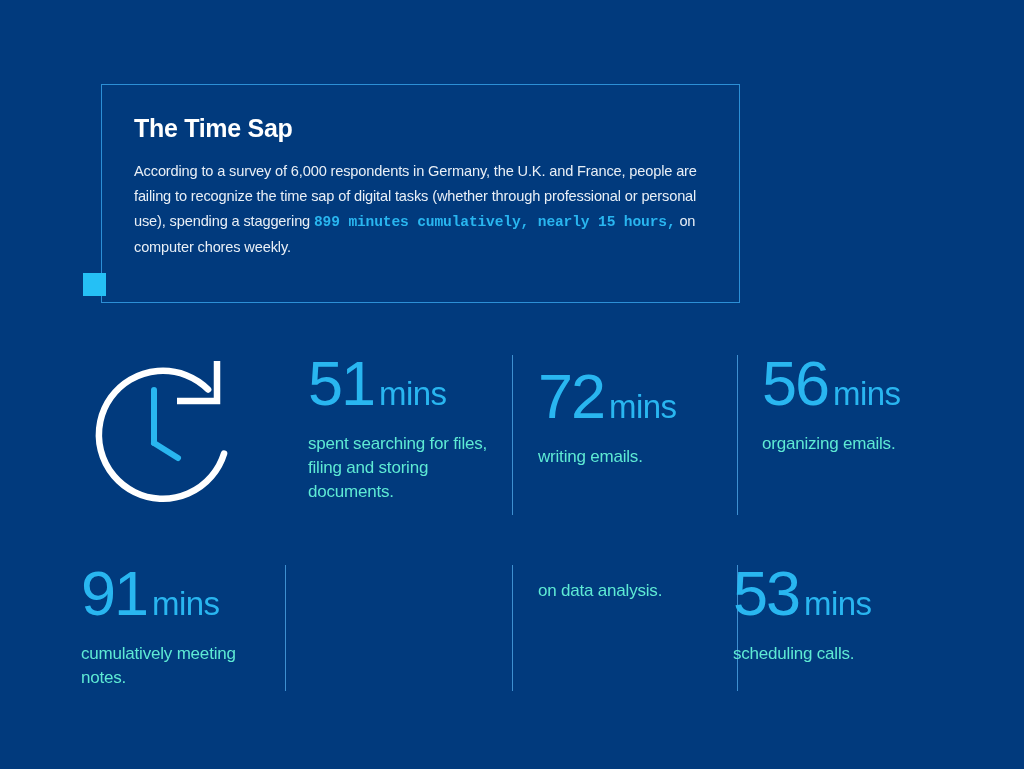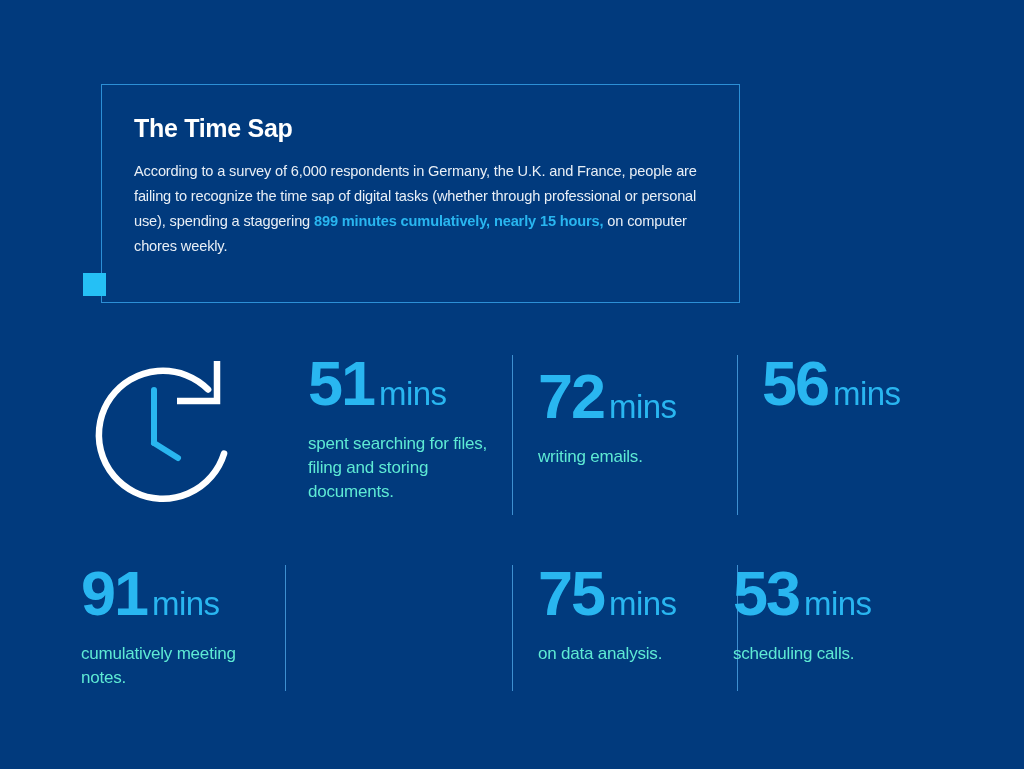--- a/index.html
+++ b/index.html
@@ -41,20 +41,21 @@
     margin-top:16px;
     font-size:14.6px;
     line-height:25px;
     color:#E9EFF6;
     letter-spacing:-0.15px;
     max-width:582px;
   }
   .intro-highlight {
     color:#29B6F0;
     font-weight:bold;
+    font-family:Liberation Mono, monospace;
   }
 
   .accent-square {
     position:absolute;
     left:83px;
     top:273px;
     width:23px;
     height:23px;
     background:#25C0F5;
   }
@@ -86,21 +87,21 @@
 
   .stat {
     position:absolute;
   }
   .stat-number-line {
     white-space:nowrap;
     line-height:1;
   }
   .stat-value {
     font-size:63px;
-    font-weight:bold;
+    font-weight:normal;
     color:#29B6F0;
     letter-spacing:-2px;
     vertical-align:baseline;
   }
   .stat-unit {
     font-size:33px;
     font-weight:normal;
     color:#29B6F0;
     letter-spacing:-0.6px;
     margin-left:5px;
@@ -181,42 +182,40 @@
     </div>
     <div class="stat-desc">writing emails.</div>
   </div>
 
   <div class="divider div-t2"></div>
 
   <div class="stat stat-t3">
     <div class="stat-number-line">
       <span class="stat-value">56</span><span class="stat-unit">mins</span>
     </div>
+    <div class="stat-desc">organizing emails.</div>
   </div>
 
 </div>
 
 <div class="stats-bottom">
 
   <div class="stat stat-b1">
     <div class="stat-number-line">
       <span class="stat-value">91</span><span class="stat-unit">mins</span>
     </div>
     <div class="stat-desc">cumulatively meeting notes.</div>
   </div>
 
   <div class="divider div-b1"></div>
 
 
   <div class="divider div-b2"></div>
 
   <div class="stat stat-b3">
-    <div class="stat-number-line">
-      <span class="stat-value">75</span><span class="stat-unit">mins</span>
-    </div>
     <div class="stat-desc">on data analysis.</div>
   </div>
 
   <div class="divider div-b3"></div>
 
   <div class="stat stat-b4">
     <div class="stat-number-line">
       <span class="stat-value">53</span><span class="stat-unit">mins</span>
     </div>
     <div class="stat-desc">scheduling calls.</div>

